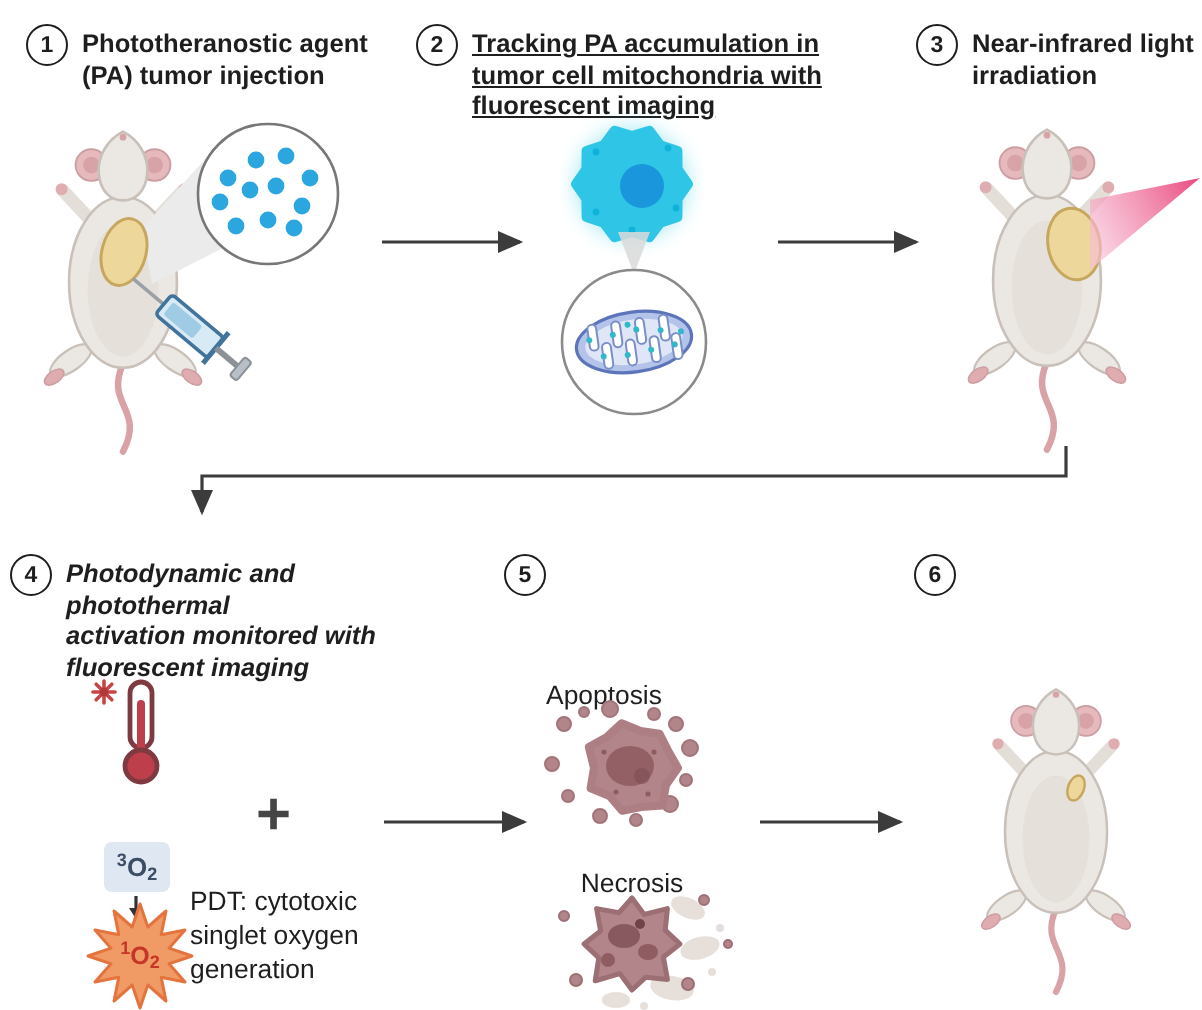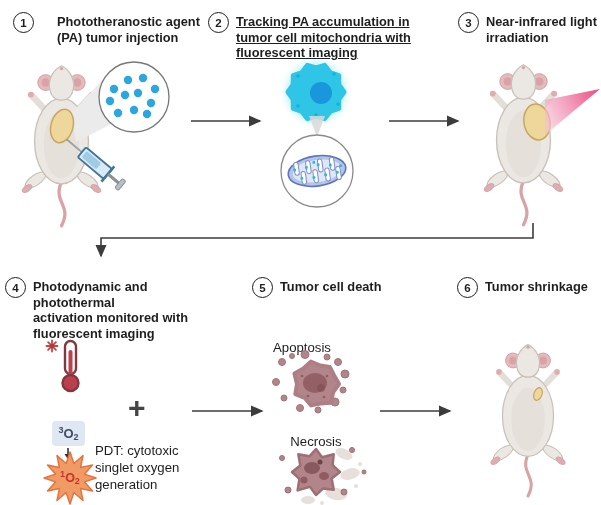--- a/index.html
+++ b/index.html
@@ -47,47 +47,45 @@
         <circle cx="67" cy="21" r="8.5" fill="#e6babd" stroke="#cc9da1" stroke-width="1"></circle>
         <circle cx="67" cy="21" r="4.5" fill="#d8a3a7"></circle>
         <path d="M50,3 C58,7 64,16 63,26 C62,35 57,40 50,40 C43,40 38,35 37,26 C36,16 42,7 50,3 Z" fill="#ebe7e2" stroke="#c8c0b9" stroke-width="1.4"></path>
         <circle cx="50" cy="6" r="1.8" fill="#d8a3a7"></circle>
       </g>
     </defs>
   </svg>
 
   <div class="step" style="left:13px;top:12px;">
     <span class="badge">1</span>
-    <div class="title" style="width:170px;margin-left:16px;">Phototheranostic agent
+    <div class="title" style="width:170px;">Phototheranostic agent
 (PA) tumor injection</div>
   </div>
   <div class="step" style="left:208px;top:12px;">
     <span class="badge">2</span>
     <div class="title" style="width:190px;text-decoration:underline;">Tracking PA accumulation in
 tumor cell mitochondria with
 fluorescent imaging</div>
   </div>
   <div class="step" style="left:458px;top:12px;">
     <span class="badge">3</span>
     <div class="title" style="width:125px;">Near-infrared light
 irradiation</div>
   </div>
   <div class="step" style="left:5px;top:277px;">
     <span class="badge">4</span>
-    <div class="title" style="width:195px;">Photodynamic and photothermal
+    <div class="title" style="width:195px;font-style:italic;">Photodynamic and photothermal
 activation monitored with
 fluorescent imaging</div>
   </div>
   <div class="step" style="left:252px;top:277px;">
     <span class="badge">5</span>
-    <div class="title">Tumor cell death</div>
   </div>
   <div class="step" style="left:457px;top:277px;">
     <span class="badge">6</span>
-    <div class="title">Tumor shrinkage</div>
   </div>
 
   <svg style="left:5px;top:58px;" width="195" height="172" viewBox="0 0 195 172">
     <use href="#lab-mouse" transform="translate(10,5) scale(0.93)"></use>
     <polygon points="66,56 100,19 106.5,66 71,84" fill="#ebebeb"></polygon>
     <ellipse cx="57" cy="68" rx="11" ry="17" transform="rotate(15 57 68)" fill="#eed79b" stroke="#c7a75f" stroke-width="1.5"></ellipse>
     <g transform="translate(60,80) rotate(40)">
       <line x1="2" y1="0" x2="22" y2="0" stroke="#9aa0a6" stroke-width="1.8"></line>
       <rect x="22" y="-6.5" width="34" height="13" rx="2" fill="#d7eaf5" stroke="#42749b" stroke-width="1.8"></rect>
       <rect x="25" y="-4" width="19" height="8" rx="1.5" fill="#9fcce4"></rect>

